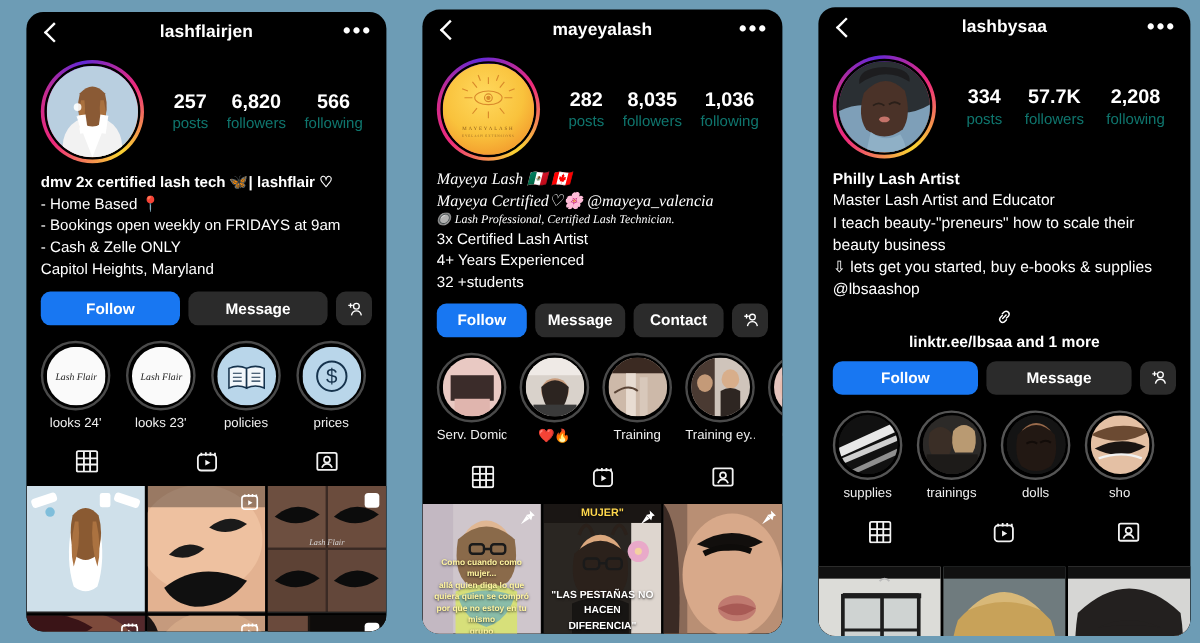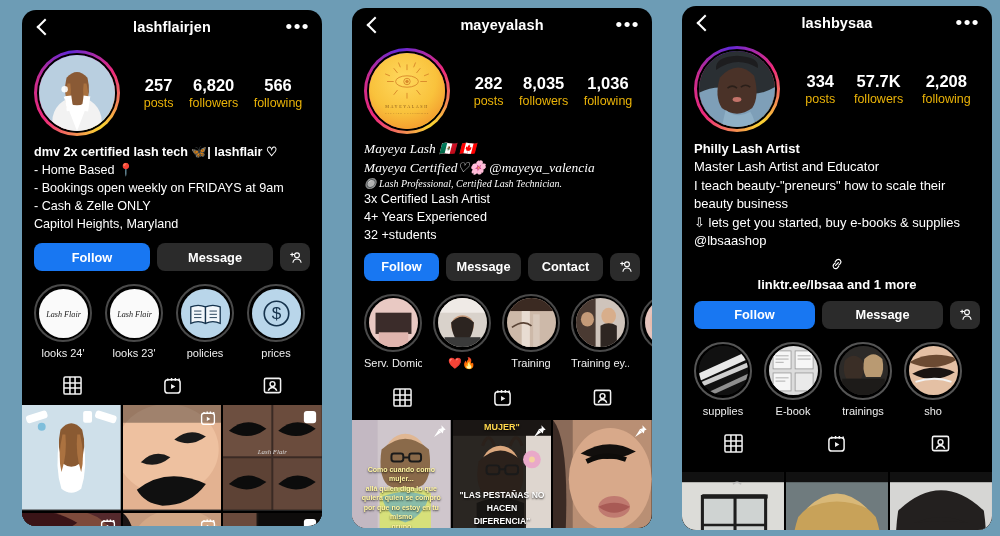--- a/index.html
+++ b/index.html
@@ -63,21 +63,21 @@
       #f9ce34 0deg, #ee2a7b 80deg, #c72b8f 140deg,
       #6228d7 200deg, #ee2a7b 270deg, #f9ce34 350deg);
   }
   .avatar-inner {
     width: 100%; height: 100%; border-radius: 50%;
     border: 2.5px solid #000; overflow: hidden; position: relative;
   }
   .stats { display: flex; flex: 1; justify-content: space-around; padding-left: 16px; }
   .stat { text-align: center; }
   .stat .num { font-size: 16.5px; font-weight: bold; line-height: 1.25; }
-  .stat .lbl { font-size: 12.5px; color: #eab308; line-height: 1.3; }
+  .stat .lbl { font-size: 12.5px; color: #0f766e; line-height: 1.3; }
 
   
   .bio { padding: 8px 12px 0 12px; font-size: 12.6px; line-height: 1.42; }
   .bio .b { font-weight: bold; }
   .bio .it { font-style: italic; font-family: "Liberation Serif", serif; font-size: 13.4px; }
   .bio .row { white-space: nowrap; overflow: hidden; }
   .bio .wrap { white-space: normal; }
   .link-row {
     display: flex; align-items: center; gap: 6px;
     padding: 6px 12px 0 12px; font-size: 13px; font-weight: bold; flex-direction: column;
@@ -699,45 +699,44 @@
             <path d="M4 60 L60 34 L60 40 L16 60Z" fill="#8f8f8f"></path>
           </svg>
         </div>
           </div>
         <div class="cap">supplies</div>
       </div>
       <div class="hl lightring">
         <div class="ring">
             <div class="disc">
           <svg viewBox="0 0 60 60" width="100%" height="100%">
-            <rect width="60" height="60" fill="#dcdcdc"></rect>
-            <rect x="5" y="6" width="22" height="22" fill="#f6f6f6" stroke="#9a9a9a"></rect>
-            <rect x="32" y="6" width="22" height="22" fill="#f6f6f6" stroke="#9a9a9a"></rect>
-            <rect x="5" y="33" width="22" height="22" fill="#f6f6f6" stroke="#9a9a9a"></rect>
-            <rect x="32" y="33" width="22" height="22" fill="#eaeaea" stroke="#9a9a9a"></rect>
-            <path d="M8 12 h16 M8 16 h16 M8 20 h10 M35 12 h16 M35 16 h16 M8 39 h16 M8 43 h12" stroke="#a8a8a8" stroke-width="1.1"></path>
-          </svg>
-        </div>
-          </div>
-        <div class="cap">E-book</div>
-      </div>
-      <div class="hl lightring">
-        <div class="ring">
-            <div class="disc">
-          <svg viewBox="0 0 60 60" width="100%" height="100%">
             <rect width="60" height="60" fill="#2c2a28"></rect>
             <ellipse cx="18" cy="26" rx="10" ry="12" fill="#d6ae8c"></ellipse>
             <path d="M7 18 q11 -12 22 0 q3 14 -2 22 h-18 q-5 -8 -2 -22Z" fill="#3a2e26"></path>
             <ellipse cx="42" cy="24" rx="10" ry="12" fill="#e8c5a3"></ellipse>
             <path d="M31 16 q11 -12 22 0 q3 14 -2 22 h-18 q-5 -8 -2 -22Z" fill="#b99a72"></path>
             <rect x="4" y="40" width="52" height="20" fill="#1d1b19"></rect>
           </svg>
         </div>
           </div>
         <div class="cap">trainings</div>
+      </div>
+      <div class="hl lightring">
+        <div class="ring">
+            <div class="disc">
+          <svg viewBox="0 0 60 60" width="100%" height="100%">
+            <rect width="60" height="60" fill="#141414"></rect>
+            <ellipse cx="30" cy="30" rx="19" ry="22" fill="#9a6b4c"></ellipse>
+            <path d="M11 20 q19 -20 38 0 q4 22 -4 32 q-15 10 -30 0 q-8 -10 -4 -32Z" fill="#221813"></path>
+            <path d="M20 29 q6 -4 11 0" stroke="#120c09" stroke-width="2" fill="none"></path>
+            <path d="M34 28 q6 -4 11 0" stroke="#120c09" stroke-width="2" fill="none"></path>
+          </svg>
+        </div>
+          </div>
+        <div class="cap">dolls</div>
       </div>
       <div class="hl lightring">
         <div class="ring">
             <div class="disc">
           <svg viewBox="0 0 60 60" width="100%" height="100%">
             <rect width="60" height="60" fill="#e4c0a4"></rect>
             <path d="M0 20 q28 -16 60 -4 q-28 18 -60 4Z" fill="#6b4a32"></path>
             <path d="M4 34 q26 -14 52 -2 q-26 16 -52 2Z" fill="#1a1412"></path>
             <path d="M8 44 q24 -8 44 0" stroke="#f2f2f2" stroke-width="2.4" fill="none"></path>
           </svg>

